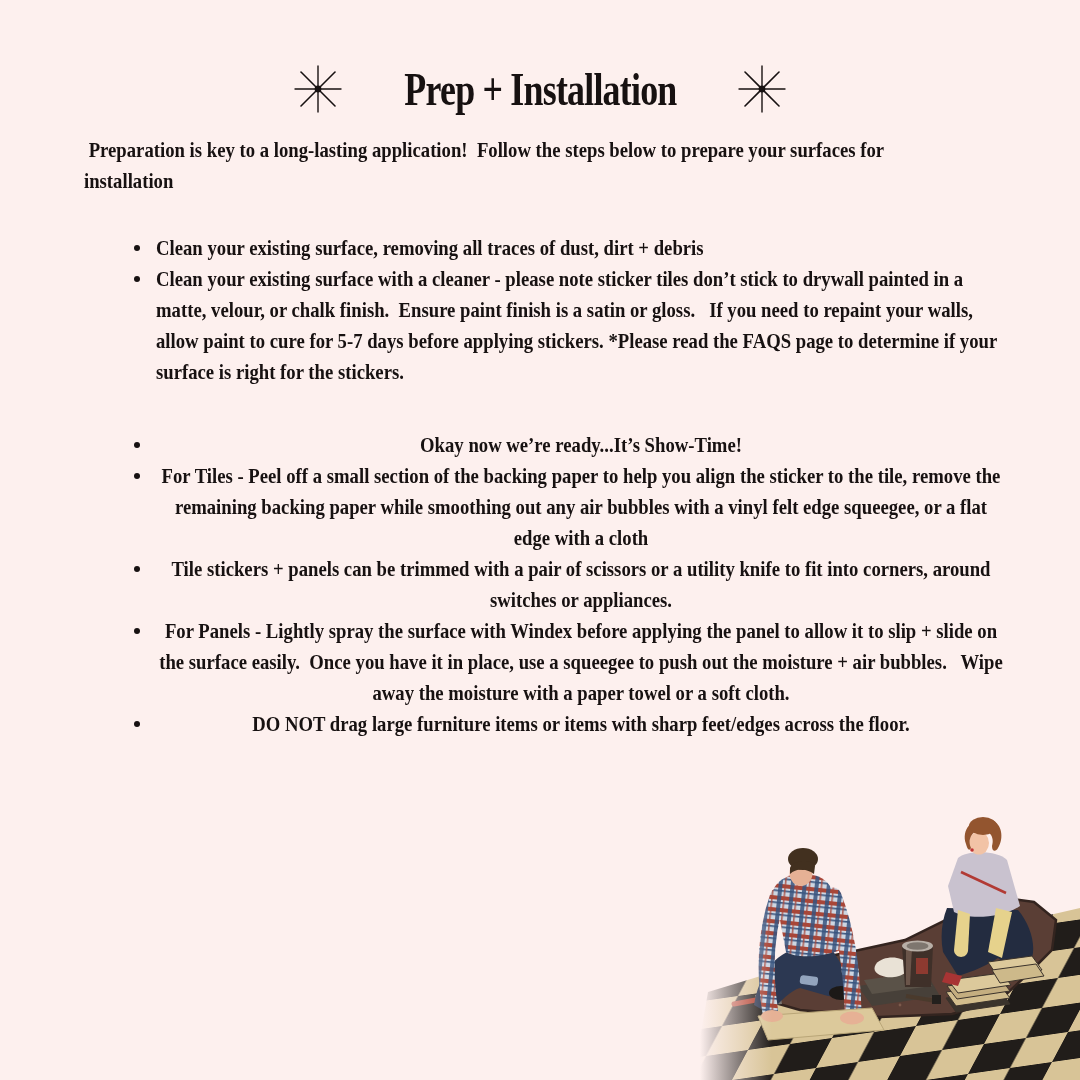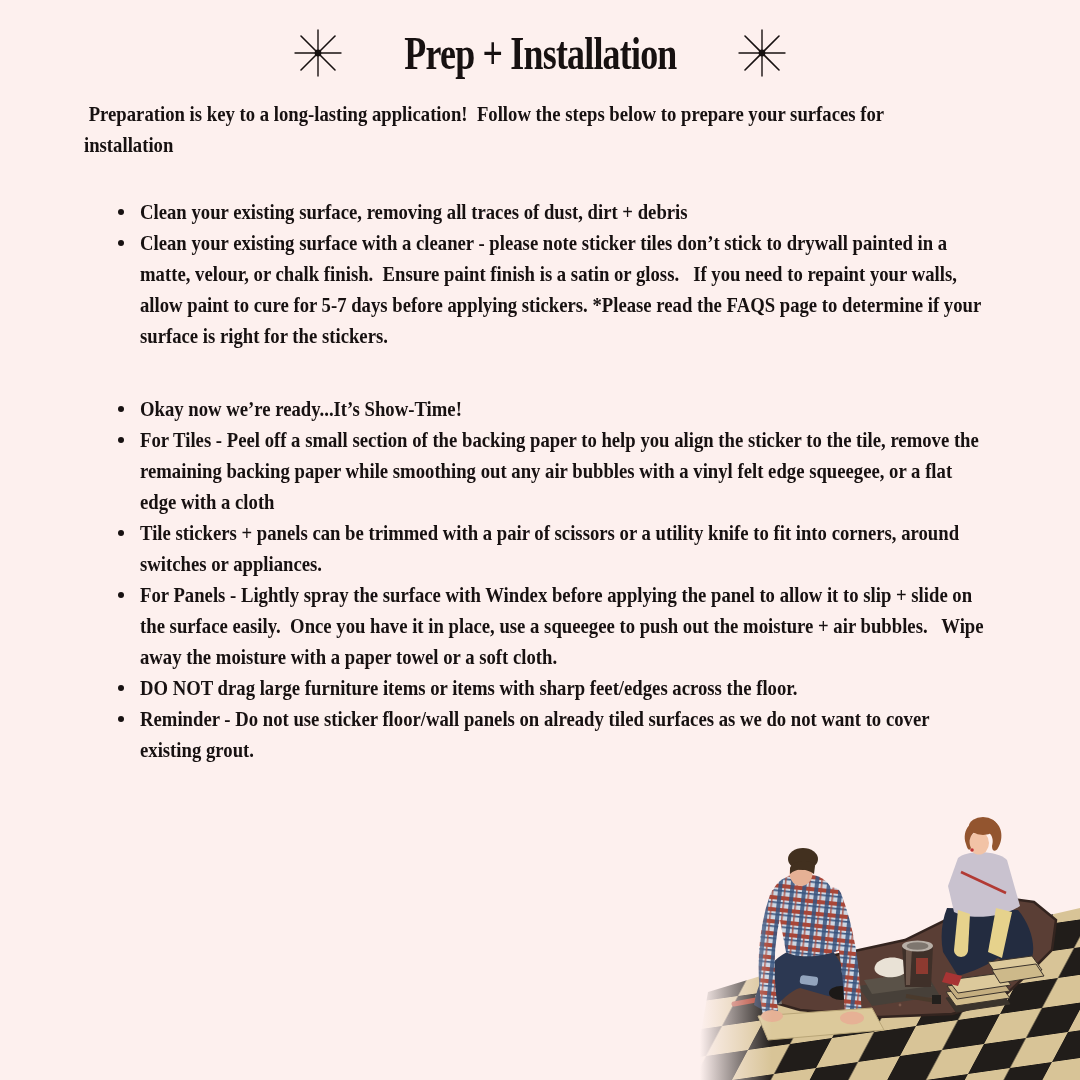--- a/index.html
+++ b/index.html
@@ -5,21 +5,21 @@
   html,body{margin:0;padding:0;background:#e8e0de;}
   .page{
     position:relative;
     width:1080px;height:1080px;
     background:#fdf0ee;
     overflow:hidden;
     font-family:"Liberation Serif", serif;
     color:#171111;
   }
   
-  .header{padding-top:24px;text-align:center;position:relative;z-index:2;}
+  .header{padding-top:60px;text-align:center;position:relative;z-index:2;}
   .title-row{
     display:flex;justify-content:center;align-items:center;gap:22px;
     height:58px;
   }
   .title-text,.subtitle-text{
     display:inline-block;
     font-size:46px;font-weight:bold;letter-spacing:-1px;
     transform:scaleX(0.78);transform-origin:center center;
     white-space:nowrap;
   }
@@ -28,25 +28,25 @@
   
   .intro{
     margin:16px 0 0 84px;
     font-size:22px;font-weight:bold;line-height:31px;
     white-space:pre-wrap;
     width:1020px;
     transform:scaleX(0.85);transform-origin:left top;
     position:relative;z-index:2;
   }
   ul.bullets{
-    list-style:none;margin:0;padding:0 0 0 116px;
+    list-style:none;margin:16px;padding:0 0 0 116px;
     position:relative;z-index:2;
   }
   ul.section-1{margin-top:36px;}
-  ul.section-2{margin-top:42px;}
+  ul.section-2{margin-top:42px;text-align:center;}
   ul.bullets li{
     position:relative;padding-left:24px;margin:0;
   }
   .dot{
     position:absolute;left:2px;top:13px;
     width:6px;height:6px;border-radius:50%;
     background:#171111;
   }
   .li-text{
     display:block;
@@ -117,24 +117,20 @@
       <span class="li-text">Tile stickers + panels can be trimmed with a pair of scissors or a utility knife to fit into corners, around switches or appliances.</span>
     </li>
     <li>
       <span class="dot"></span>
       <span class="li-text">For Panels - Lightly spray the surface with Windex before applying the panel to allow it to slip + slide on the surface easily.  Once you have it in place, use a squeegee to push out the moisture + air bubbles.   Wipe away the moisture with a paper towel or a soft cloth.</span>
     </li>
     <li>
       <span class="dot"></span>
       <span class="li-text">DO NOT drag large furniture items or items with sharp feet/edges across the floor.</span>
     </li>
-    <li>
-      <span class="dot"></span>
-      <span class="li-text">Reminder - Do not use sticker floor/wall panels on already tiled surfaces as we do not want to cover existing grout.</span>
-    </li>
   </ul>
 
   <svg class="illustration" viewBox="0 0 380 280">
     <defs>
       <pattern id="checker" patternUnits="userSpaceOnUse" width="2" height="2" patternTransform="matrix(42,-6,-16,30,-8,64)">
         <rect width="2" height="2" fill="#d8c497"></rect>
         <rect width="1" height="1" fill="#211d1a"></rect>
         <rect x="1" y="1" width="1" height="1" fill="#211d1a"></rect>
       </pattern>
       <pattern id="plaid" patternUnits="userSpaceOnUse" width="12" height="12" patternTransform="rotate(6)">

